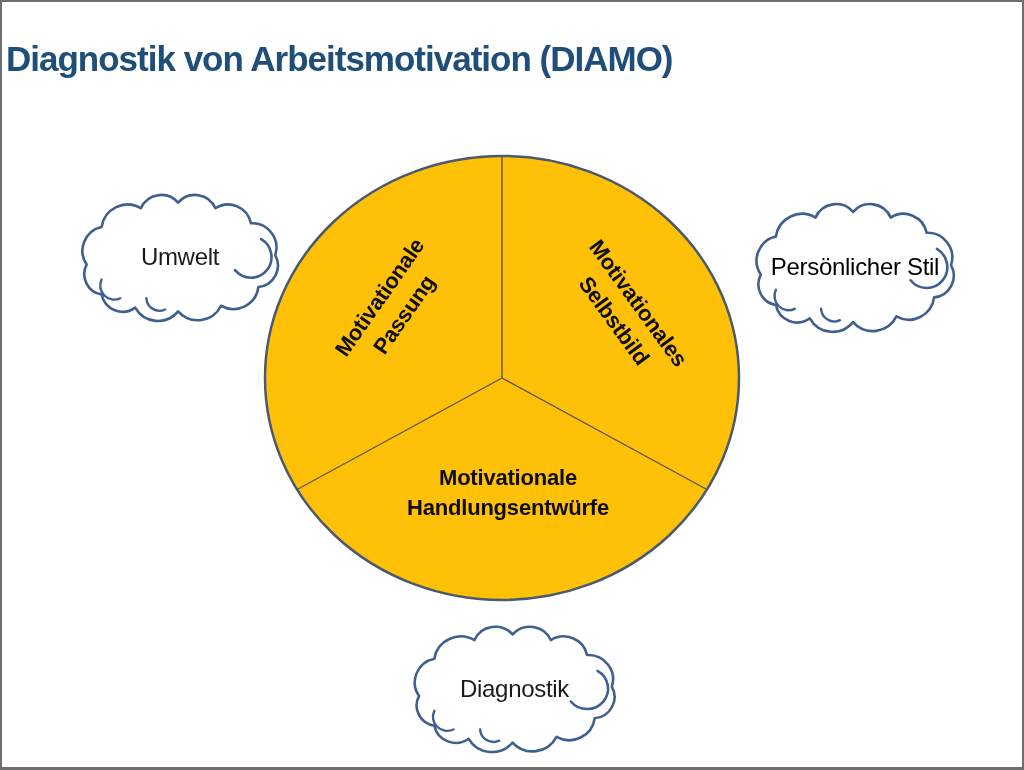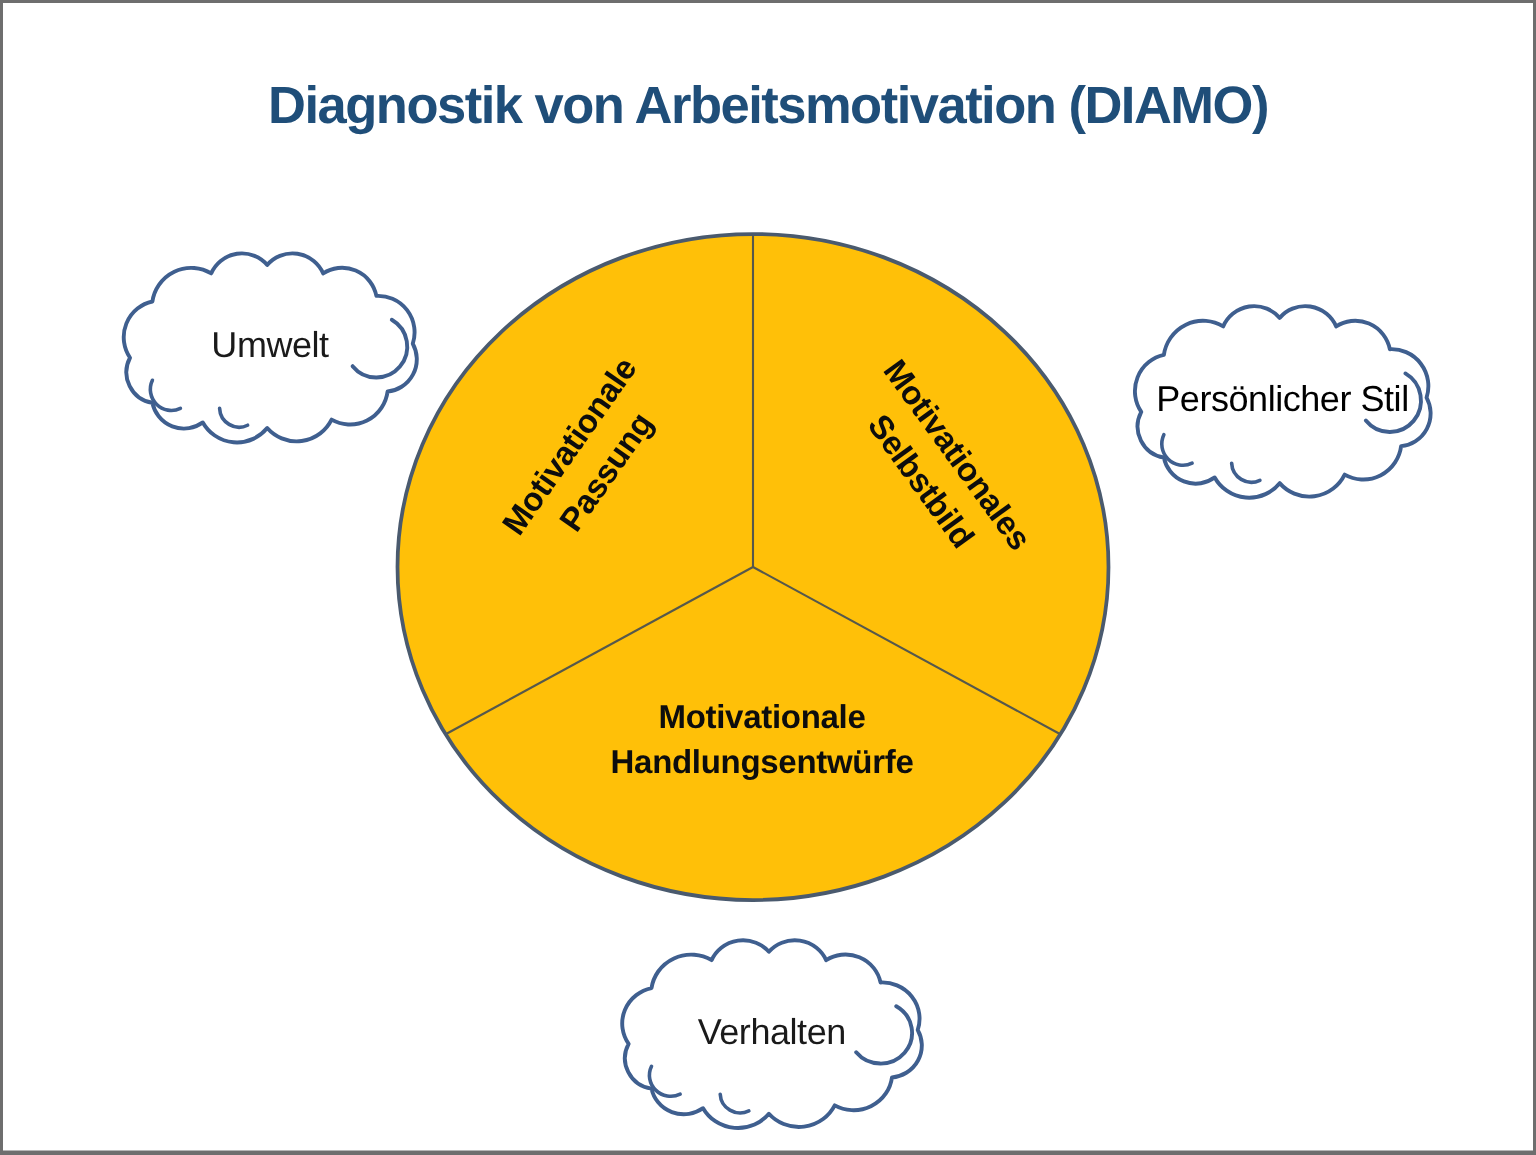--- a/index.html
+++ b/index.html
@@ -10,22 +10,21 @@
     box-sizing: border-box;
     background: #ffffff;
     border: 2px solid #6e6e6e;
     border-bottom-width: 3px;
     overflow: hidden;
     font-family: "Liberation Sans", sans-serif;
   }
   .title {
     position: absolute;
     left: 0; right: 0; top: 33px;
-    margin: 16px;
-    text-align: center;
+    margin: 4px;
     font-size: 35px;
     font-weight: bold;
     letter-spacing: -1px;
     color: #1F4E79;
   }
   .diagram-svg {
     position: absolute;
     left: 0; top: 0;
     width: 1024px; height: 770px;
   }
@@ -62,21 +61,21 @@
     left: 0; top: 0;
     width: 100%; height: 100%;
   }
   .cloud-label {
     position: relative;
     font-size: 24px;
     letter-spacing: -0.3px;
     color: #1a1a1a;
     white-space: nowrap;
   }
-  .cloud.umwelt    { left: 66px;  top: 154px; width: 224px; height: 150px; text-align: right; }
+  .cloud.umwelt    { left: 66px;  top: 180px; width: 224px; height: 150px; text-align: right; }
   .cloud.stil      { left: 740px; top: 189px; width: 226px; height: 152px; }
   .cloud.verhalten { left: 398px; top: 612px; width: 229px; height: 149px; }
   .defs-svg { position: absolute; width: 0; height: 0; }
 </style>
 </head>
 <body>
 
 <div class="slide" style="border-color: rgb(110, 110, 110);">
 
   <h1 class="title" style="color: rgb(31, 78, 121);">Diagnostik von Arbeitsmotivation (DIAMO)</h1>
@@ -129,16 +128,16 @@
     <svg viewBox="0 0 240 160" preserveAspectRatio="none">
         <use href="#cloudShape"></use>
       </svg>
     <span class="cloud-label" style="color: #000000;">Persönlicher Stil</span>
   </div>
 
   <div class="cloud verhalten">
     <svg viewBox="0 0 240 160" preserveAspectRatio="none">
         <use href="#cloudShape"></use>
       </svg>
-    <span class="cloud-label" style="color: rgb(26, 26, 26);">Verhalten</span>
+    <span class="cloud-label" style="color: rgb(26, 26, 26);">Diagnostik</span>
   </div>
 
 </div>
 
 </body></html>

